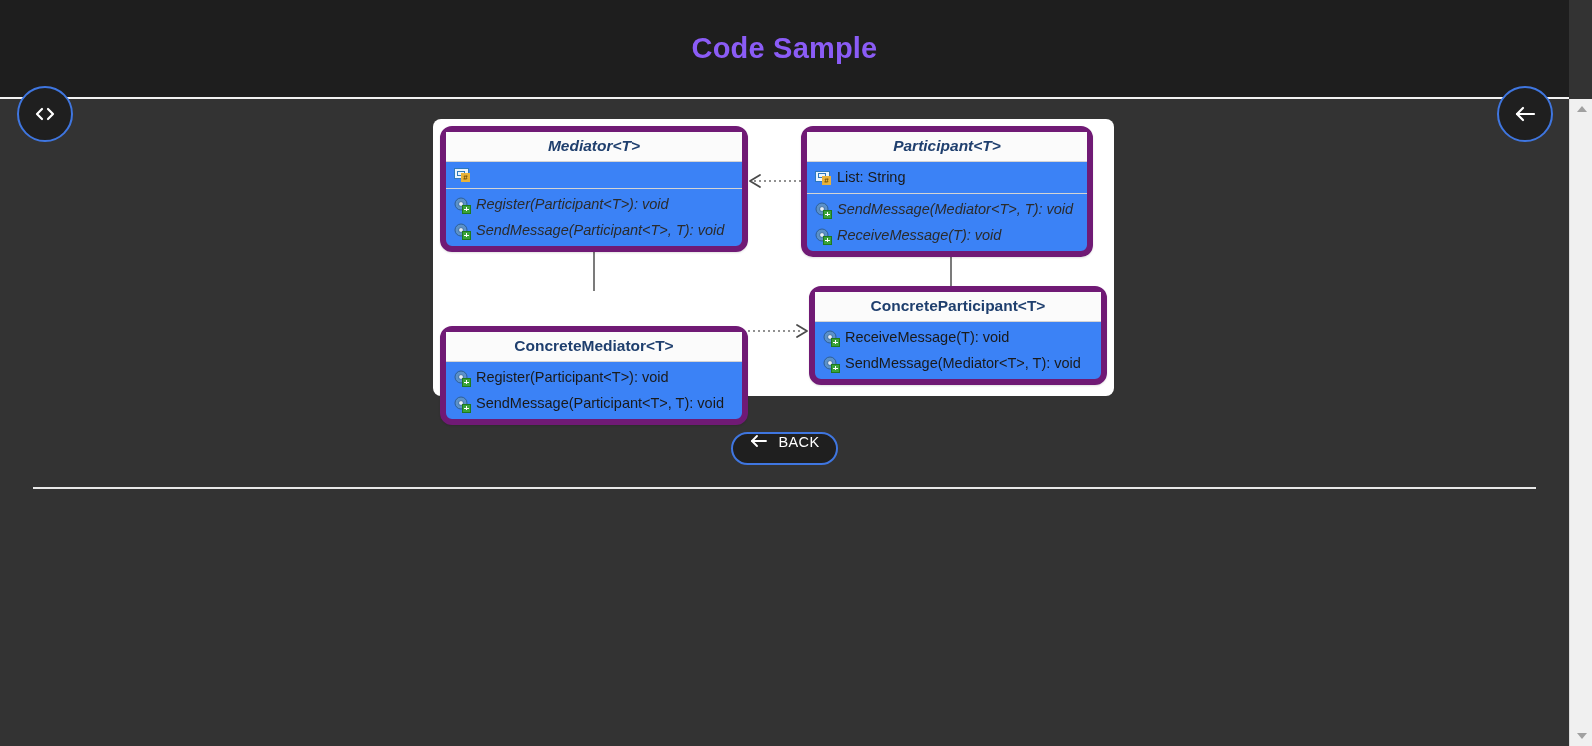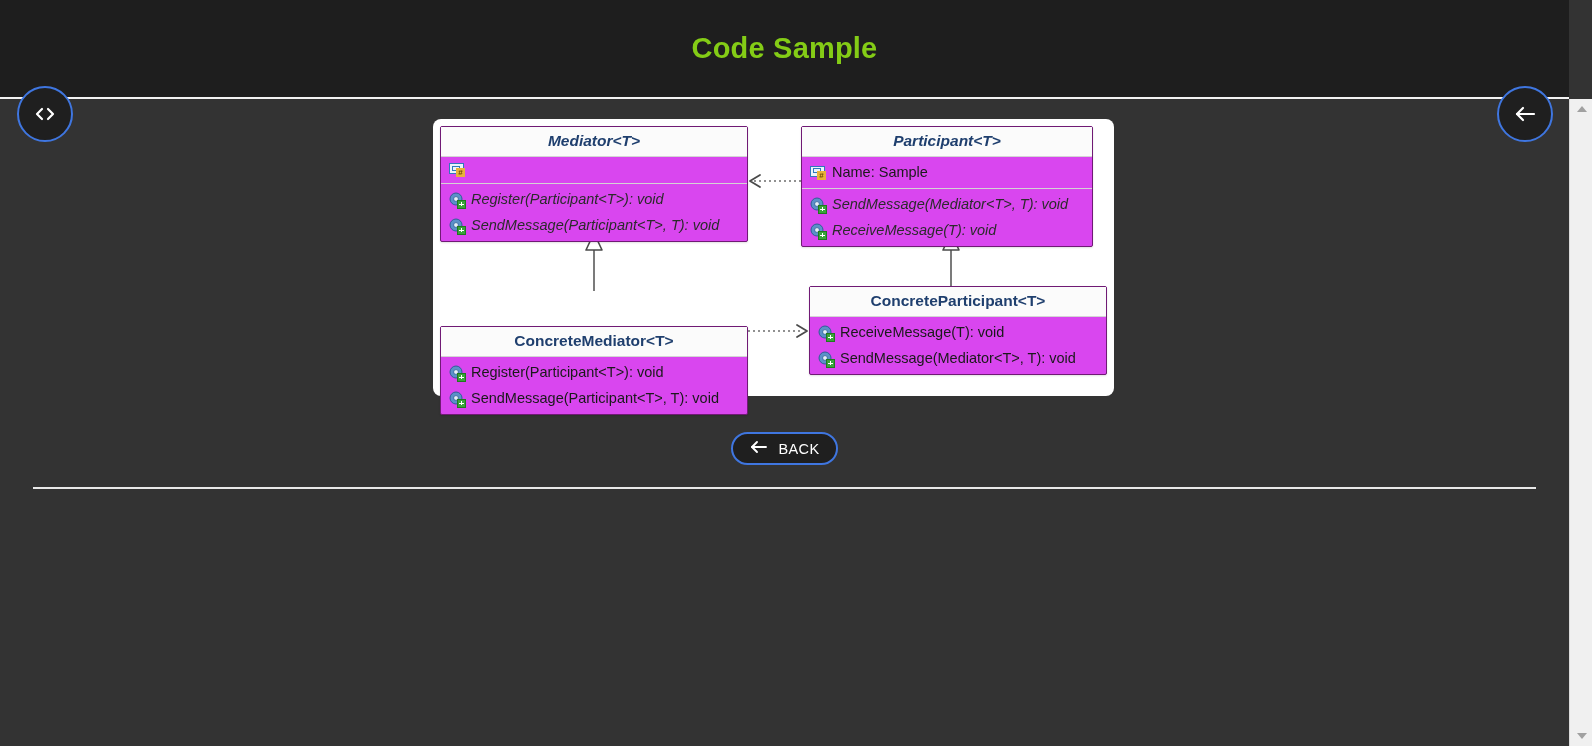--- a/index.html
+++ b/index.html
@@ -13,21 +13,21 @@
 
   
   .header {
     position: absolute; top: 0; left: 0;
     width: 1569px; height: 99px;
     background: #1e1e1e;
     border-bottom: 2px solid #f2f2f2;
     display: flex; align-items: center; justify-content: center;
   }
   .header-title {
-    color: #84cc16;
+    color: #8b5cf6;
     font-size: 29px;
     font-weight: bold;
     letter-spacing: .2px;
   }
 
   
   .fab {
     position: absolute;
     width: 56px; height: 56px;
     border-radius: 50%;
@@ -47,23 +47,23 @@
     position: absolute;
     left: 433px; top: 119px;
     width: 681px; height: 277px;
     background: #ffffff;
     border-radius: 8px;
   }
   .diagram-inner { position: relative; width: 100%; height: 100%; }
 
   .uml-box {
     position: absolute;
-    background: #d946ef;
-    border: 1px solid #701a75;
-    border-radius: 2px;
+    background: #3b82f6;
+    border: 6px solid #701a75;
+    border-radius: 12px;
     box-shadow: 0 1px 2px rgba(0,0,0,.12);
   }
   .uml-header {
     background: #fbfbfb;
     border-bottom: 1px solid #d4d4d4;
     text-align: center;
     color: #1f3f6e;
     font-size: 15.5px;
     font-weight: bold;
     padding: 5px 4px 6px 4px;
@@ -118,21 +118,21 @@
 
   .connectors { position: absolute; left: 0; top: 0; width: 100%; height: 100%; pointer-events: none; }
 
   
   .actions {
     position: absolute; left: 0; top: 432px;
     width: 1569px;
     display: flex; justify-content: center; align-items: center; gap: 12px;
   }
   .btn {
-    display: inline-flex; align-items: center; gap: 10px;
+    display: inline-flex; align-items: flex-start; gap: 10px;
     height: 33px;
     padding: 0 16px;
     background: #1f1f1f;
     border: 2px solid #3f76e0;
     border-radius: 18px;
     color: #ffffff;
     font-size: 14.5px;
     letter-spacing: .4px;
     cursor: pointer;
     white-space: nowrap;
@@ -248,21 +248,21 @@
 
       <div class="uml-box" style="left:368px; top:7px; width:292px;">
         <div class="uml-header abstract">Participant&lt;T&gt;</div>
         <div class="uml-section">
           <div class="uml-row">
             <span class="ic">
               <span class="ic-field-outer"></span>
                 <span class="ic-field-inner"></span>
                 <span class="ic-field-hash">#</span>
             </span>
-            <span>Name: Sample</span>
+            <span>List: String</span>
           </div>
         </div>
         <div class="uml-section">
           <div class="uml-row abstract">
             <span class="ic">
               <svg class="ic-gear" width="14" height="14" viewBox="0 0 14 14">
                 <circle cx="7" cy="7" r="6" fill="#5b91c9" stroke="#2e5f96" stroke-width="1"></circle>
                 <circle cx="7" cy="7" r="2.4" fill="#e9f1f8" stroke="#2e5f96" stroke-width=".8"></circle>
               </svg>
               <span class="ic-plus"></span>

